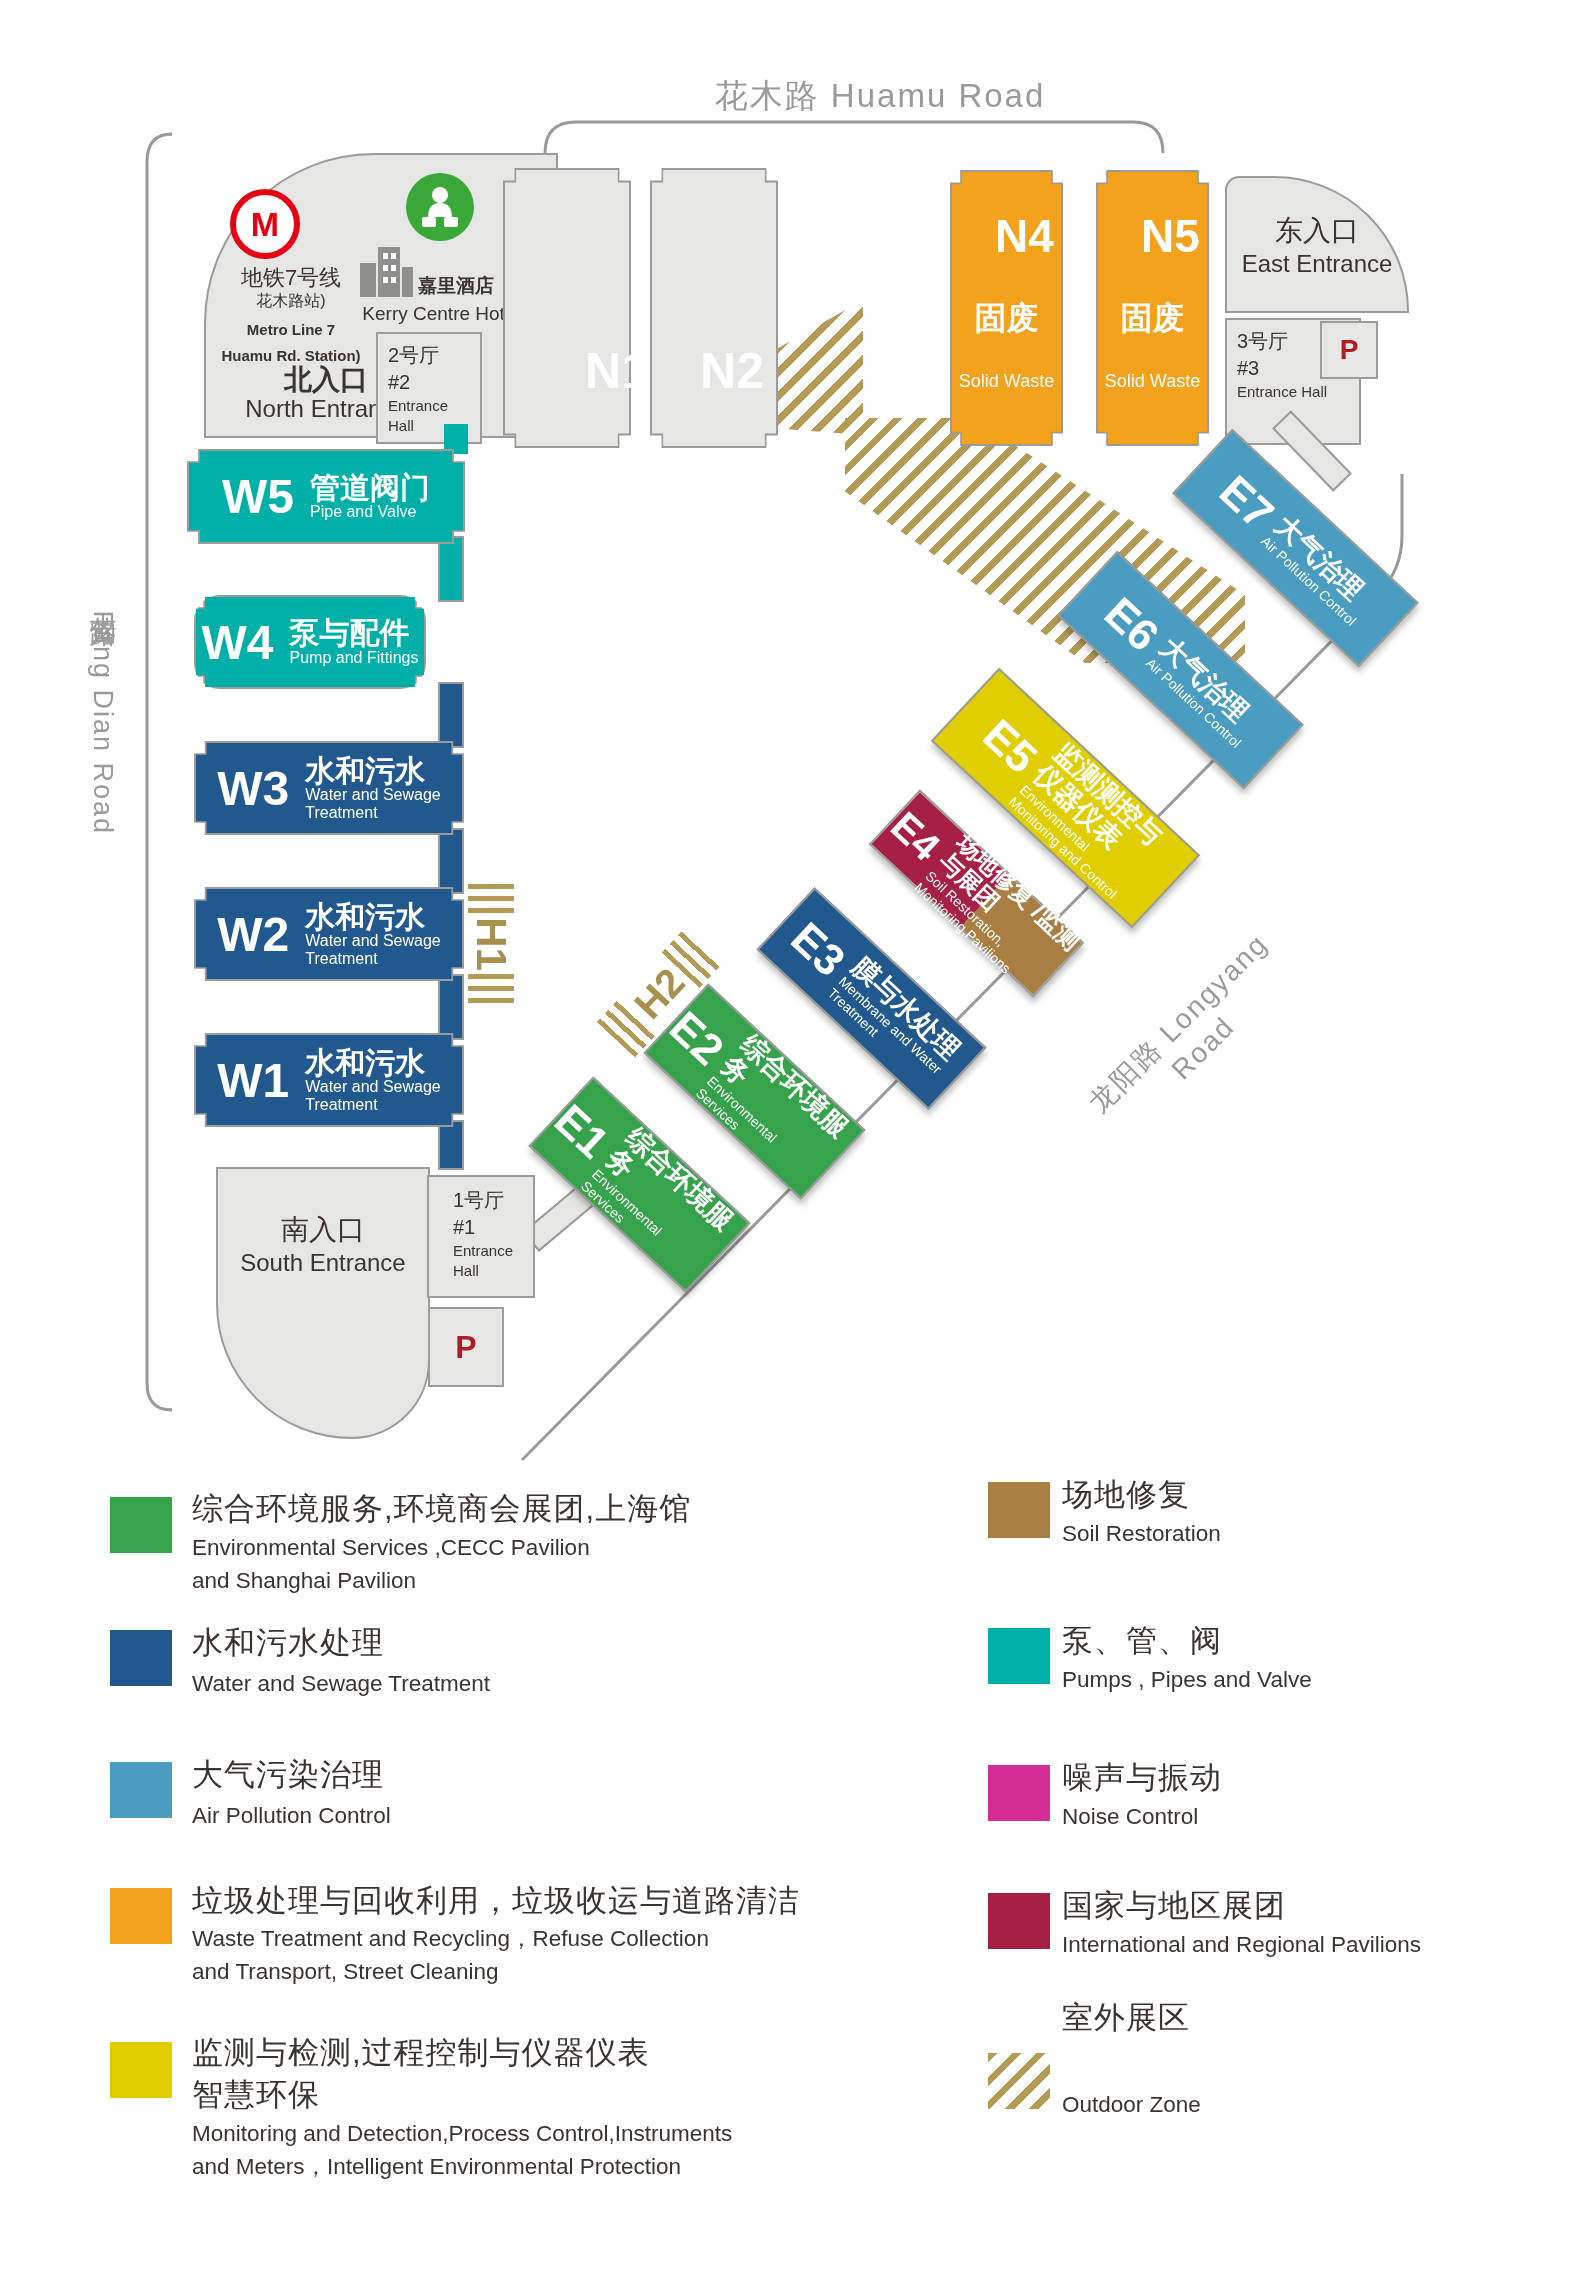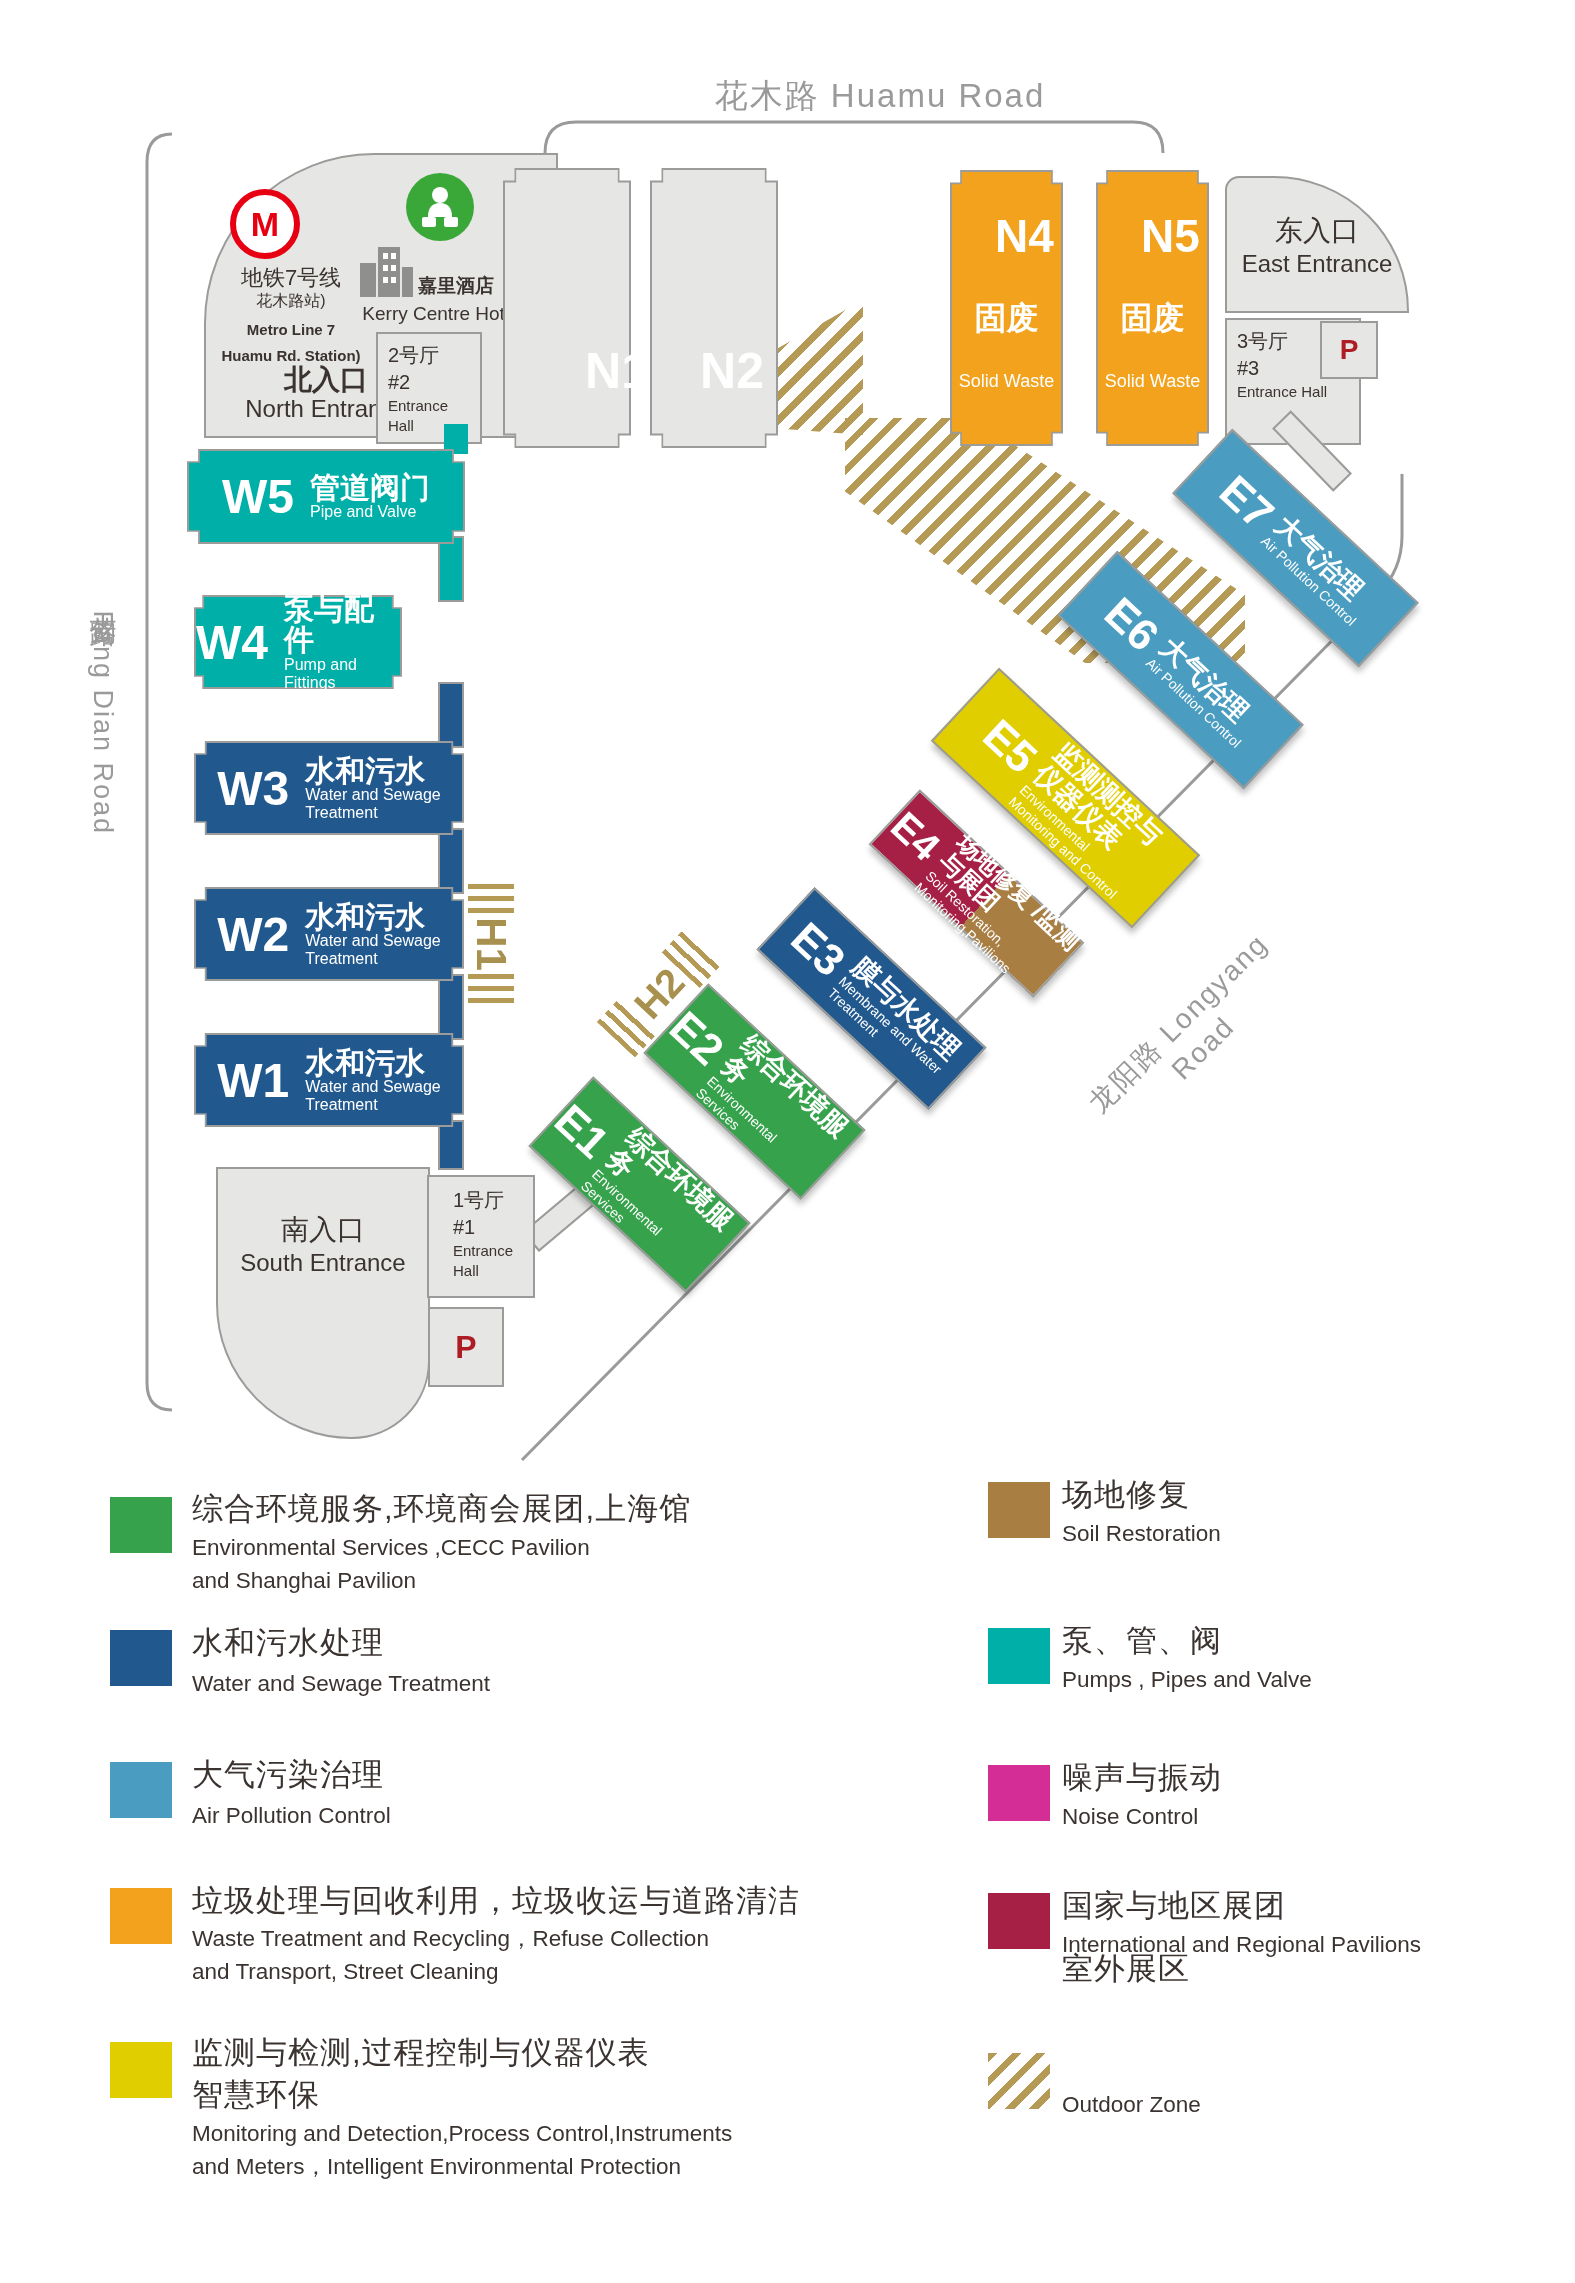--- a/index.html
+++ b/index.html
@@ -168,21 +168,21 @@
   <div class="notch wnotch" style="left:187px;top:449px;width:278px;height:95px;">
     <div class="fill" style="background:#00afa8;"></div>
     <div class="winner">
         <span class="wcode">W5</span>
       <span>
           <div class="wzh">管道阀门</div>
             <div class="wen">Pipe and Valve</div>
         </span>
       </div>
   </div>
-  <div class="notch wnotch" style="left:194px;top:595px;width:208px;height:94px;">
+  <div class="notch wnotch" style="left:194px;top:595px;width:232px;height:94px;border-radius:26px;">
     <div class="fill" style="background:#00afa8;"></div>
     <div class="winner">
         <span class="wcode">W4</span>
       <span>
           <div class="wzh">泵与配件</div>
             <div class="wen">Pump and Fittings</div>
         </span>
       </div>
   </div>
   <div class="notch wnotch" style="left:194px;top:741px;width:270px;height:94px;">
@@ -325,17 +325,17 @@
 
     <div class="swatch" style="left: 988px; top: 1765px; background-color: rgb(212, 46, 150);"></div>
     <div class="abs lg-zh" style="left:1062px;top:1757px;">噪声与振动</div>
     <div class="abs lg-en" style="left:1062px;top:1801px;">Noise Control</div>
 
     <div class="swatch" style="left: 988px; top: 1893px; background-color: rgb(166, 32, 69);"></div>
     <div class="abs lg-zh" style="left:1062px;top:1885px;">国家与地区展团</div>
     <div class="abs lg-en" style="left:1062px;top:1929px;">International and Regional Pavilions</div>
 
     <div class="swatch hatch" style="left:988px;top:2053px;"></div>
-    <div class="abs lg-zh" style="left:1062px;top:1948px;">室外展区</div>
+    <div class="abs lg-zh" style="left:1062px;top:1997px;">室外展区</div>
     <div class="abs lg-en" style="left:1062px;top:2089px;">Outdoor Zone</div>
   </div>
 
 </div>
 
 </body></html>

